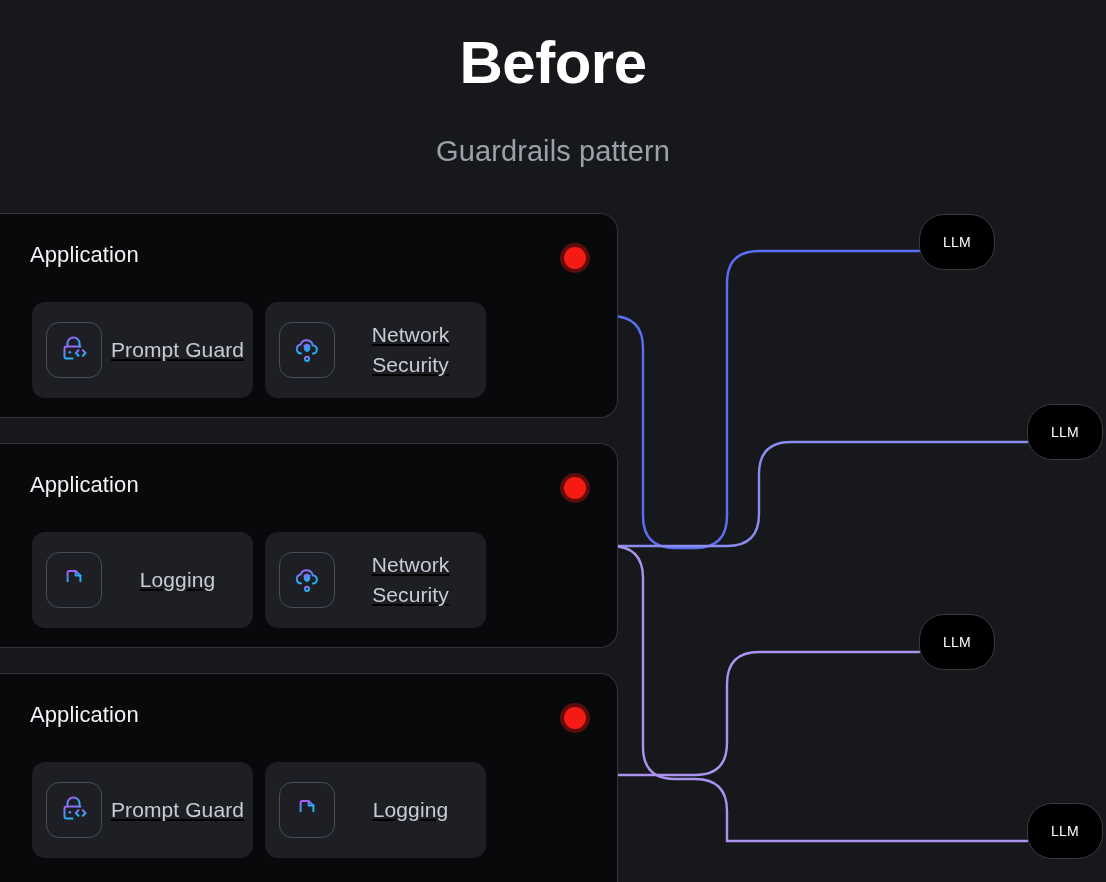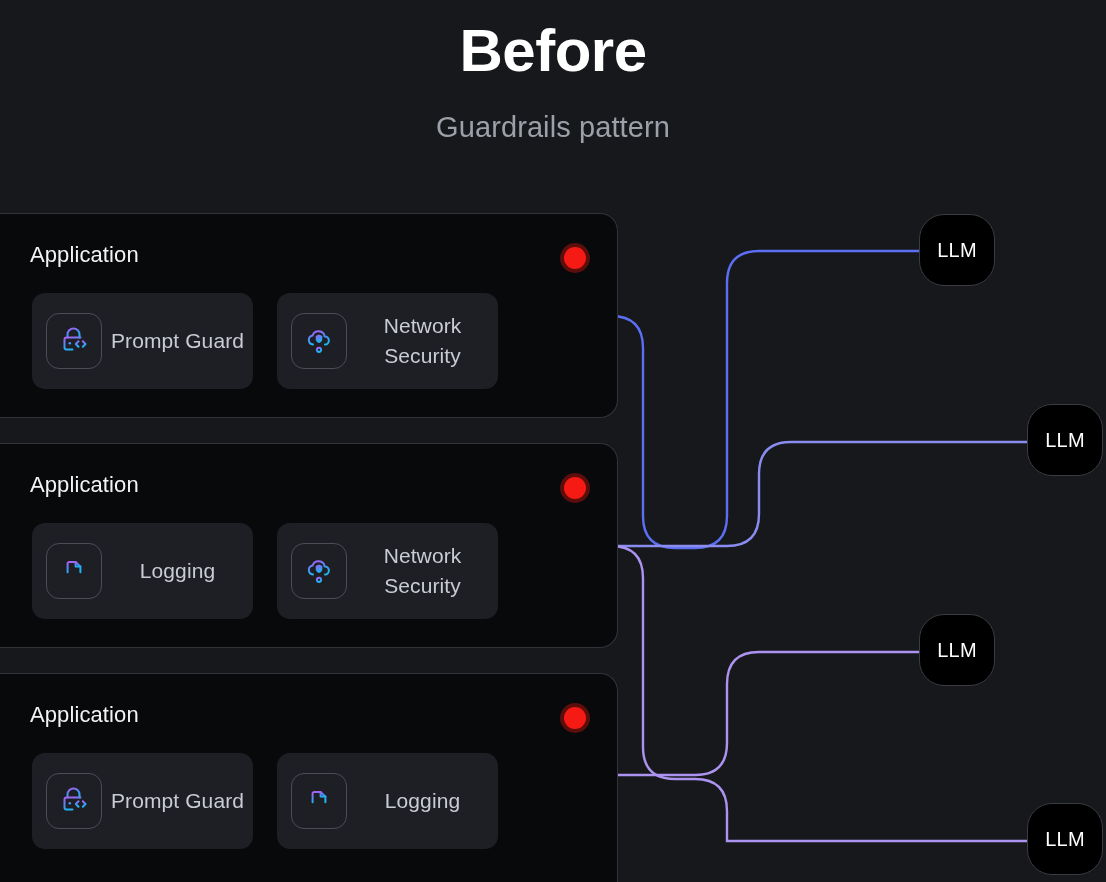--- a/index.html
+++ b/index.html
@@ -17,21 +17,21 @@
   }
 
   
   .header {
     position: absolute;
     top: 0; left: 0; right: 0;
     text-align: center;
     pointer-events: none;
   }
   .title {
-    margin: 4px;
+    margin: 16px;
     padding-top: 10px;
     font-size: 60px;
     font-weight: 700;
     color: #ffffff;
     letter-spacing: -0.5px;
     line-height: 1.22;
   }
   .subtitle {
     margin: 0;
     padding-top: 20px;
@@ -87,23 +87,24 @@
     width: 22px;
     height: 22px;
     border-radius: 50%;
     background: #f51b14;
     box-shadow: 0 0 0 4px rgba(160, 18, 12, 0.55);
   }
 
   .pill-row {
     position: absolute;
     left: 32px;
-    top: 79px;
-    display: flex;
-    gap: 24px;
+    top: 88px;
+    display: flex;
+    gap: 12px;
+    text-decoration: underline;
   }
   .pill {
     width: 221px;
     height: 96px;
     background: #1d1f25;
     border-radius: 13px;
     display: flex;
     align-items: center;
     box-sizing: border-box;
     padding-left: 14px;
@@ -127,29 +128,29 @@
     color: #c9ccd2;
     line-height: 1.42;
     letter-spacing: 0.1px;
     padding: 0 4px;
   }
 
   
   .llm {
     position: absolute;
     width: 76px;
-    height: 72px;
+    height: 56px;
     background: #000000;
     border: 1px solid #3a3c42;
     border-radius: 25px;
     display: flex;
     align-items: center;
     justify-content: center;
     box-sizing: border-box;
-    font-size: 20px;
+    font-size: 14px;
     font-weight: 500;
     color: #ffffff;
     letter-spacing: 0.2px;
   }
   .llm1 { left: 919px; top: 214px; }
   .llm2 { left: 1027px; top: 404px; }
   .llm3 { left: 919px; top: 614px; }
   .llm4 { left: 1027px; top: 803px; }
 </style>
 </head>

